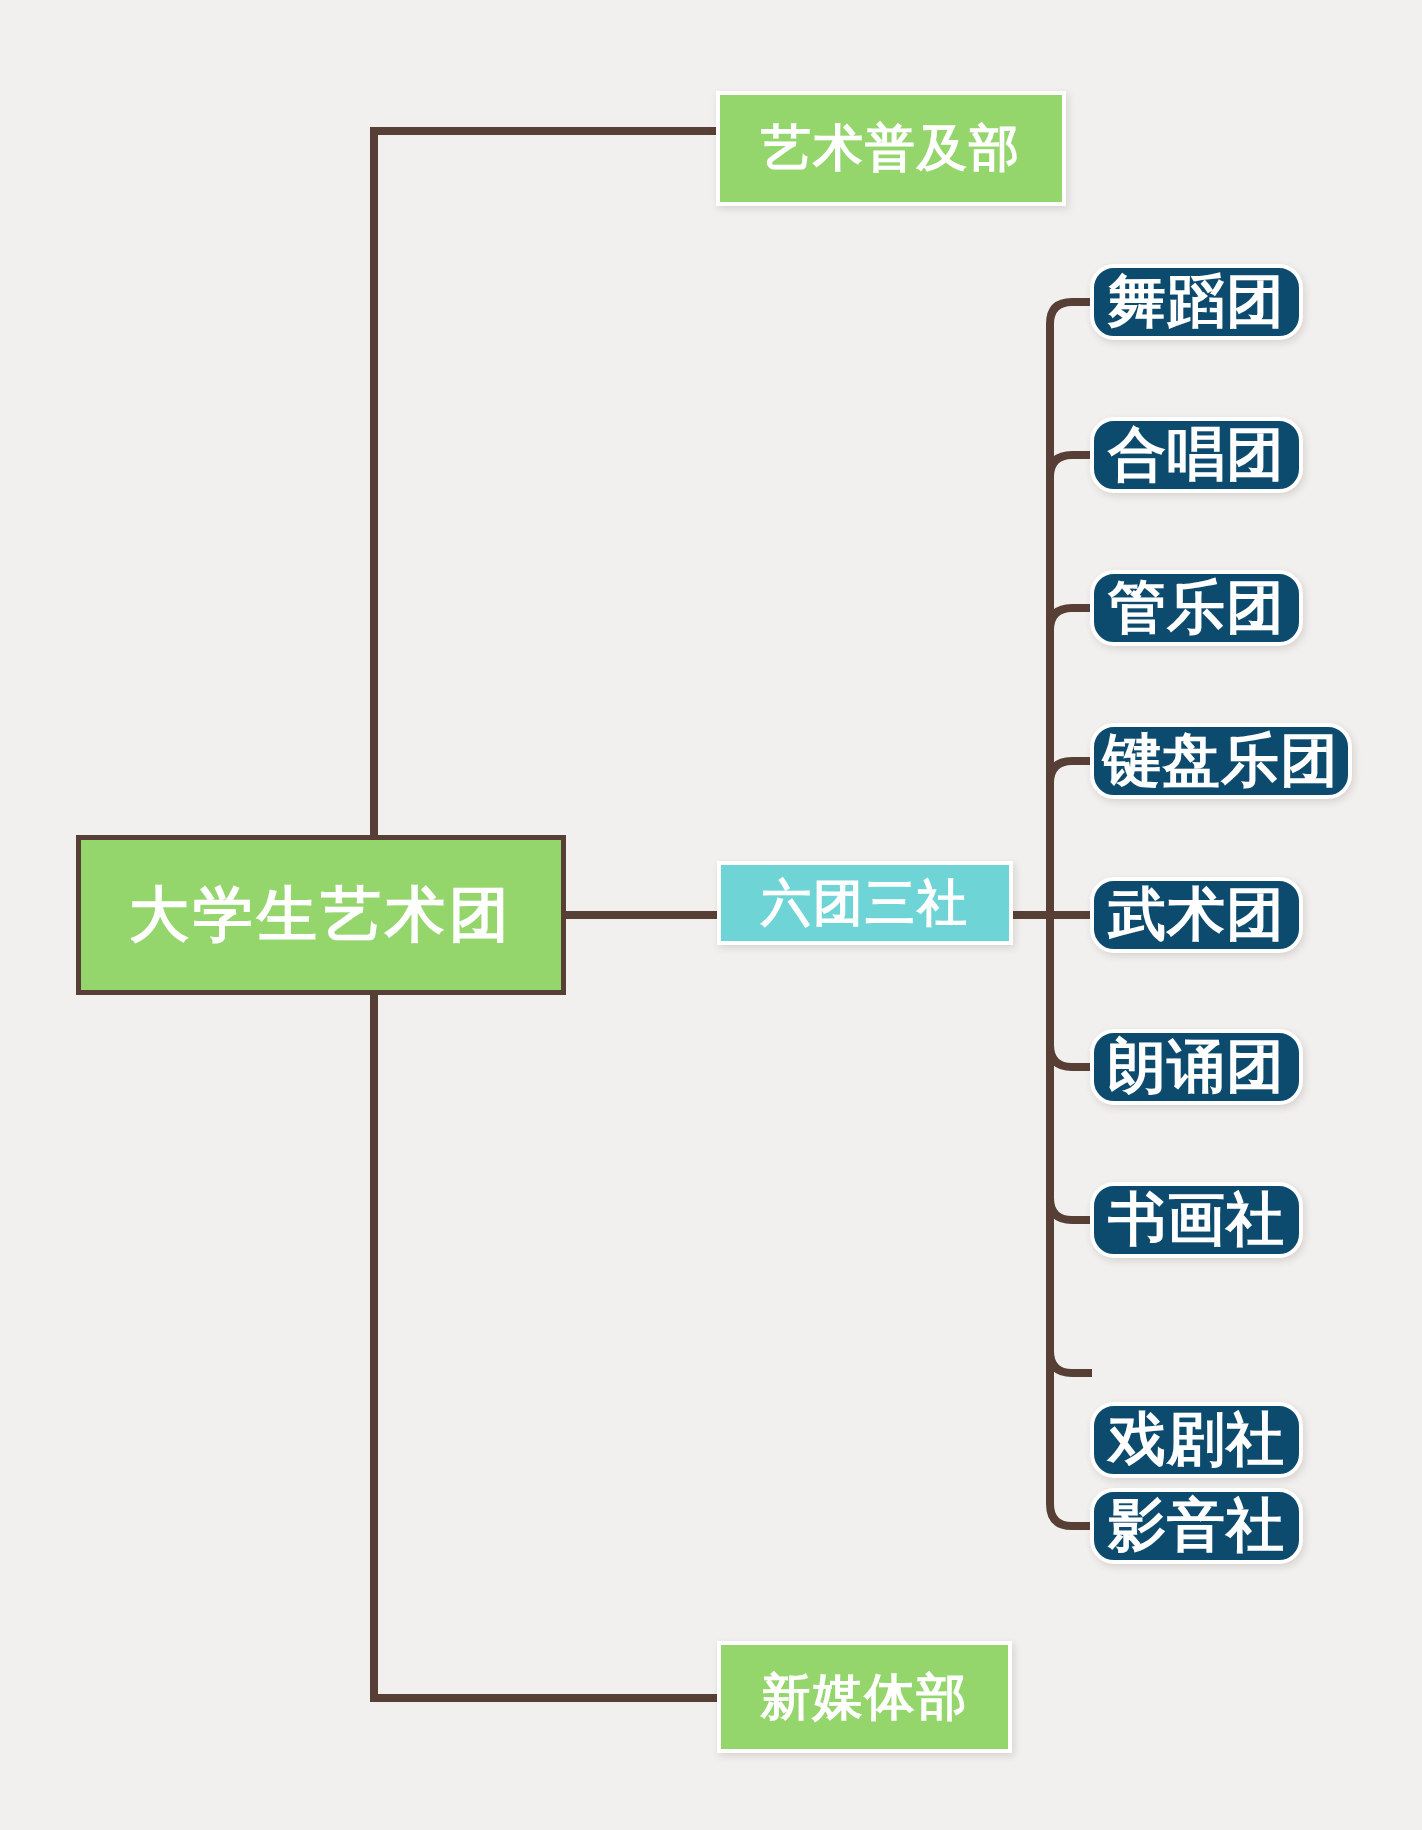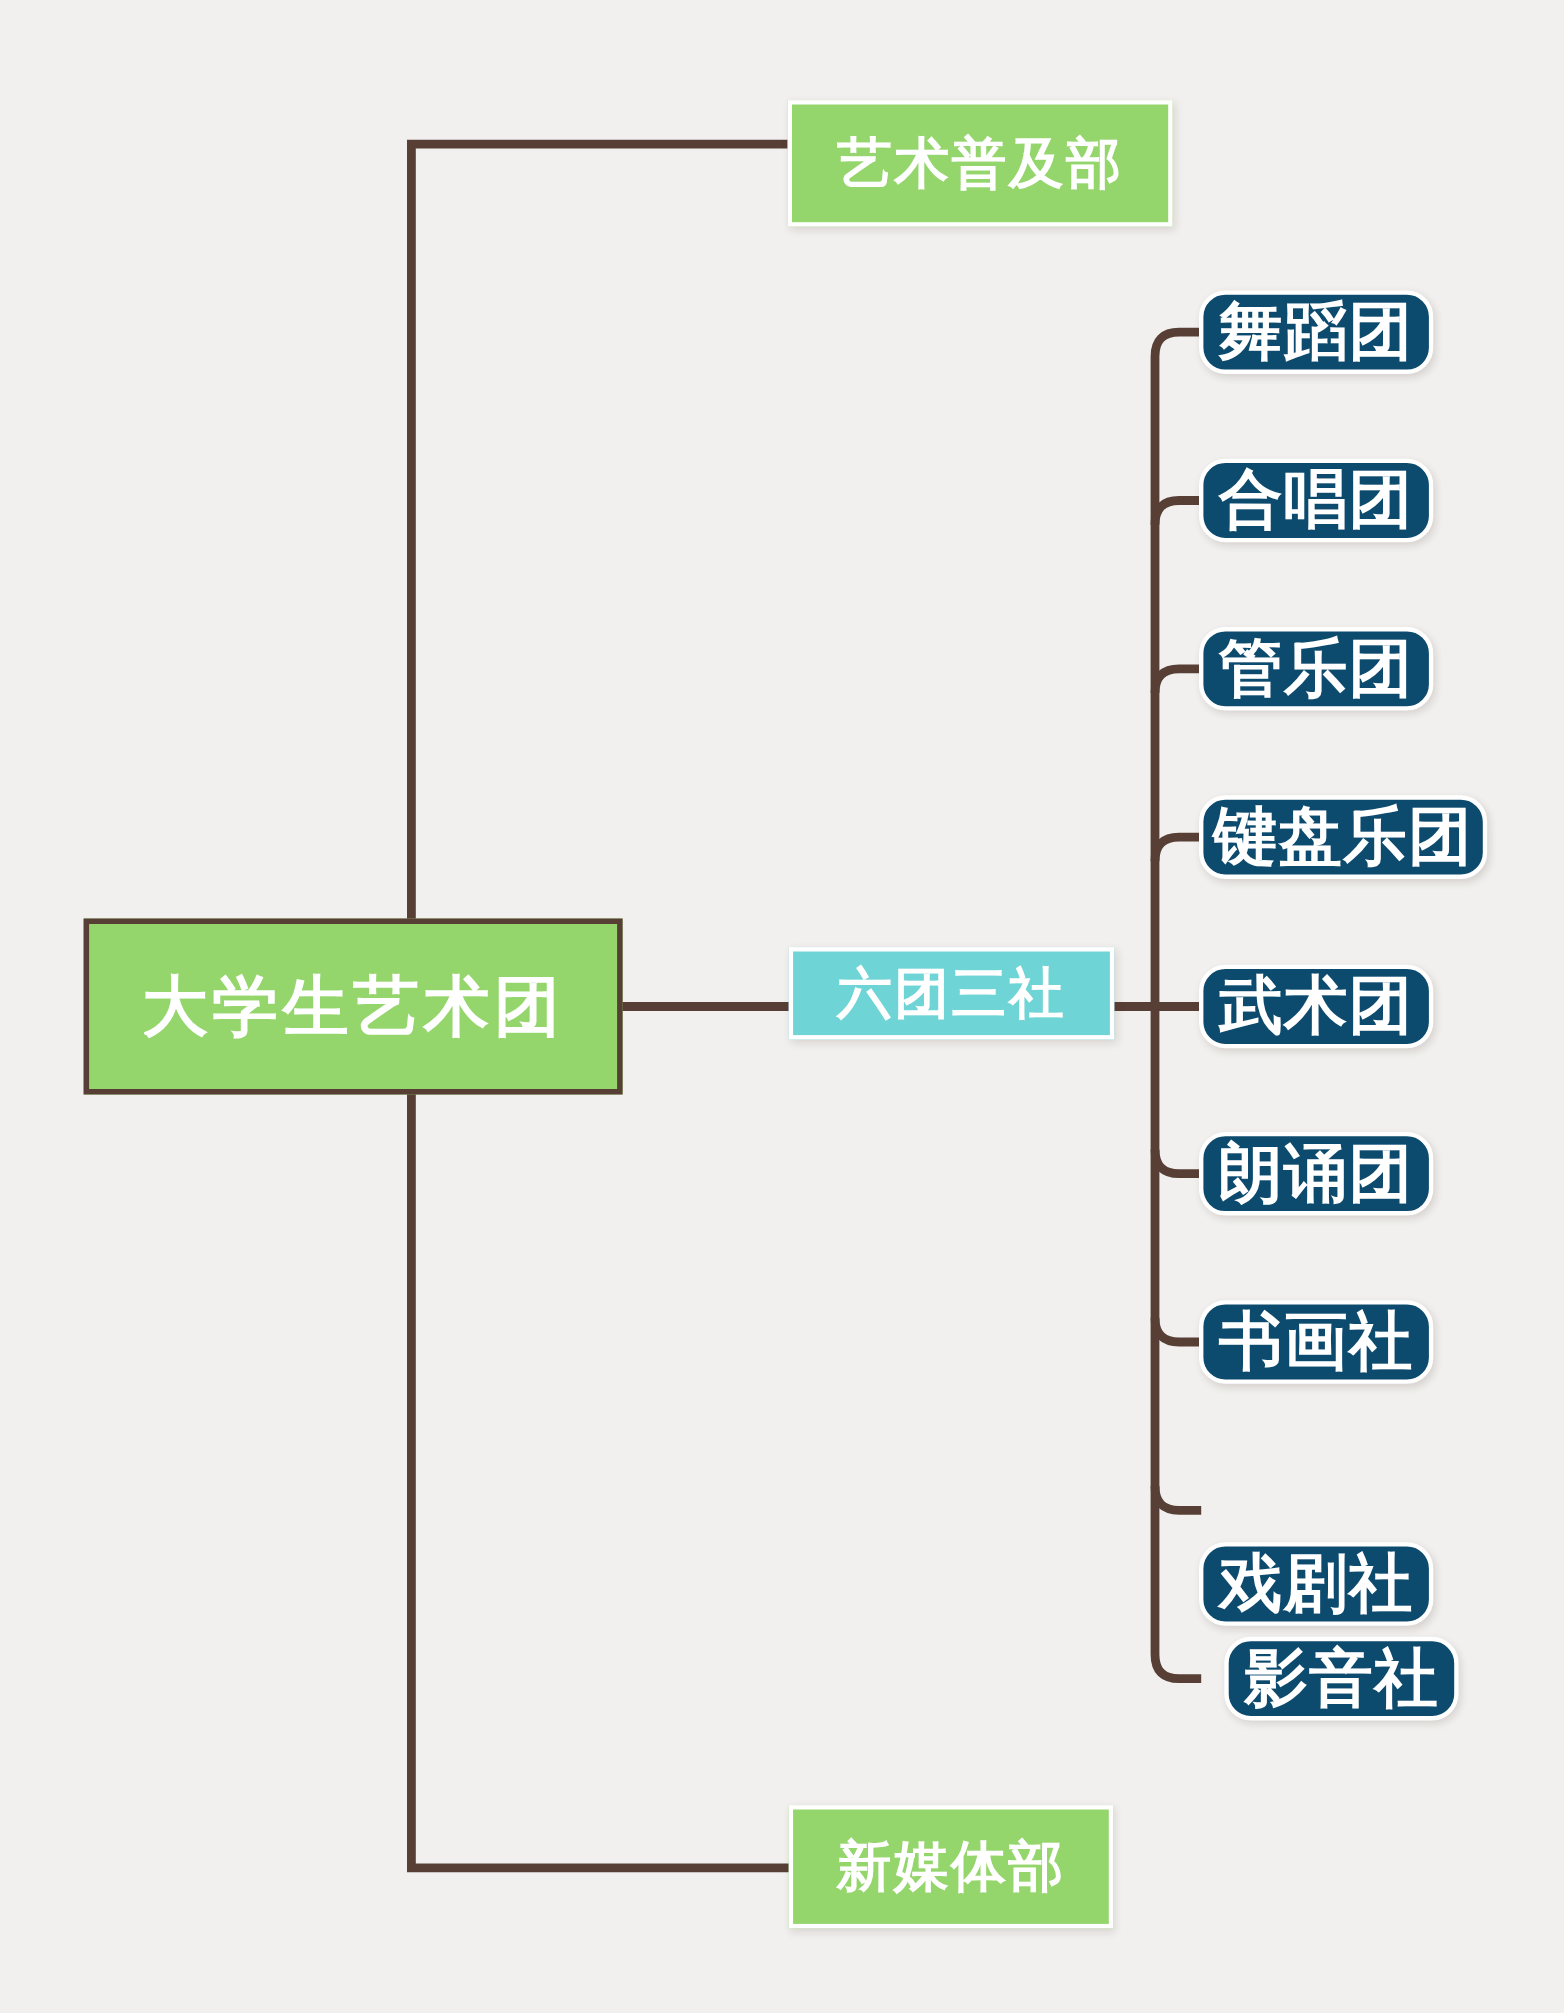--- a/index.html
+++ b/index.html
@@ -49,21 +49,21 @@
   }
   .child-node.wide { width: 262px; }
   .c1 { top: 264px; }
   .c2 { top: 417px; }
   .c3 { top: 570px; }
   .c4 { top: 723px; }
   .c5 { top: 877px; }
   .c6 { top: 1029px; }
   .c7 { top: 1182px; }
   .c8 { top: 1402px; }
-  .c9 { top: 1488px; margin-left: 23px; }
+  .c9 { top: 1488px; }
 </style>
 </head>
 <body>
 
 <div class="canvas">
 
   <svg class="connectors" viewBox="0 0 1422 1830">
     <g stroke="#583f35" stroke-width="8" fill="none">
       <path d="M 374 839 V 131 H 718"></path>
       <path d="M 374 991 V 1698 H 718"></path>

